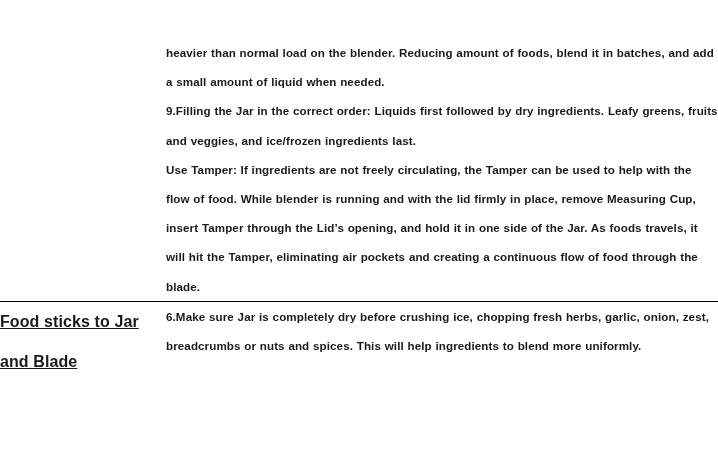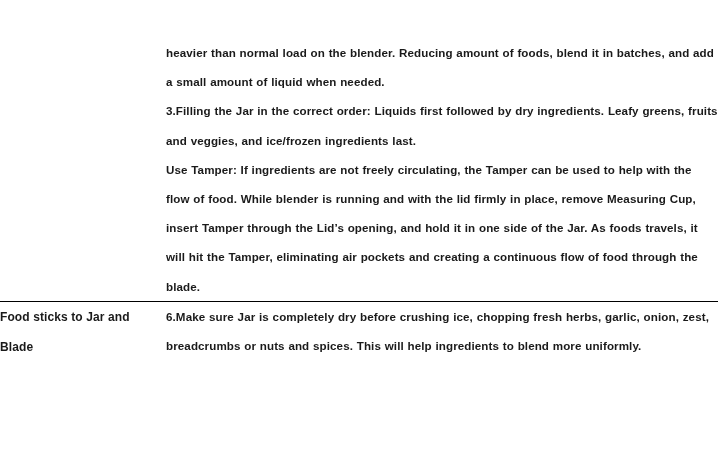--- a/index.html
+++ b/index.html
@@ -52,25 +52,26 @@
     line-height: 2.52;
     letter-spacing: 0.1px;
     margin: 0 0 0 0;
     text-align: left;
     word-spacing: 0.4px;
   }
   .para + .para {
     margin-top: 0;
   }
   .sym-line {
-    font-size: 12px;
+    font-size: 16px;
     font-weight: bold;
     line-height: 2.52;
     letter-spacing: 0.1px;
     margin: 0;
+    text-decoration: underline;
   }
   .cell-inner {
     display: block;
   }
   
   .first-row .col-solution-inner .para:first-child {
     margin-top: -2px;
   }
 </style>
 </head>
@@ -79,21 +80,21 @@
 <div class="page">
   <table class="troubleshoot-table">
     <tbody>
       <tr class="first-row">
         <td class="col-symptom">
           <span class="cell-inner sym-line"></span>
         </td>
         <td class="col-solution">
           <div class="col-solution-inner">
             <p class="para">heavier than normal load on the blender. Reducing amount of foods, blend it in batches, and add a small amount of liquid when needed.</p>
-            <p class="para">3.Filling the Jar in the correct order: Liquids first followed by dry ingredients. Leafy greens, fruits and veggies, and ice/frozen ingredients last.</p>
+            <p class="para">9.Filling the Jar in the correct order: Liquids first followed by dry ingredients. Leafy greens, fruits and veggies, and ice/frozen ingredients last.</p>
             <p class="para">Use Tamper: If ingredients are not freely circulating, the Tamper can be used to help with the flow of food. While blender is running and with the lid firmly in place, remove Measuring Cup, insert Tamper through the Lid’s opening, and hold it in one side of the Jar. As foods travels, it will hit the Tamper, eliminating air pockets and creating a continuous flow of food through the blade.</p>
           </div>
         </td>
       </tr>
       <tr class="row-sep">
         <td class="col-symptom">
           <span class="cell-inner sym-line">Food sticks to Jar and Blade</span>
         </td>
         <td class="col-solution">
           <div class="col-solution-inner">

